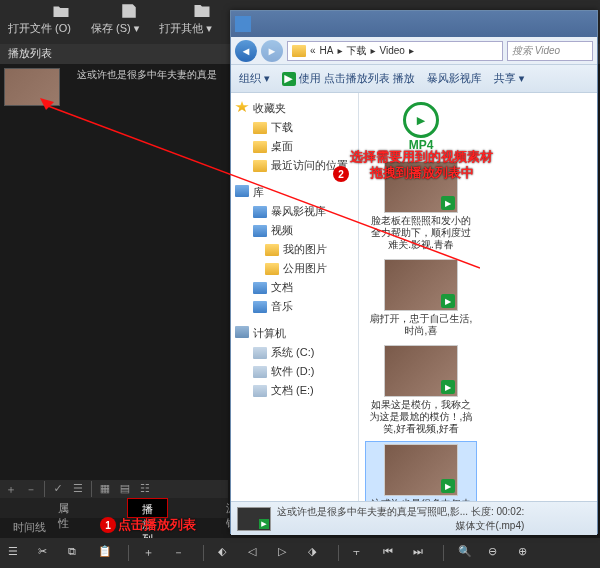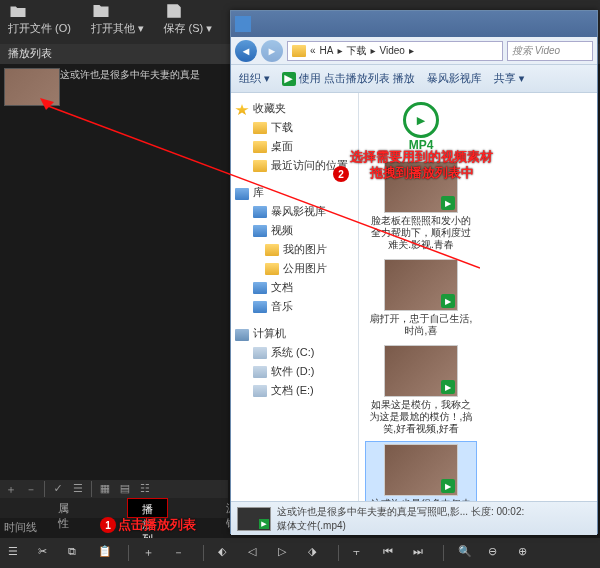--- a/index.html
+++ b/index.html
@@ -1,72 +1,72 @@
 <!DOCTYPE html>
 <html><head>
 <meta charset="utf-8">
 <style>
 * { margin:0; padding:0; box-sizing:border-box; font-family:"Microsoft YaHei",Arial,sans-serif; }
 body { width:600px; height:568px; background:#1a1a1a; color:#ccc; font-size:11px; position:relative; overflow:hidden; }
 
 
 .topbar { height:44px; background:#2a2a2a; display:flex; padding:2px 8px; gap:20px; }
-.topbar .tbtn { display:flex; flex-direction:column; align-items:flex-start; gap:1px; color:#ccc; cursor:pointer; }
+.topbar .tbtn { display:flex; flex-direction:column; align-items:flex-end; gap:1px; color:#ccc; cursor:pointer; }
 .topbar .ticon { width:20px; height:18px; }
 
 .playlist-header { height:20px; background:#333; padding:2px 8px; color:#ddd; font-size:11px; }
 .playlist-area { position:absolute; top:64px; left:0; width:228px; height:430px; background:#1a1a1a; }
-.playlist-item { display:flex; gap:0; padding:4px; }
+.playlist-item { display:flex; gap:17px; padding:4px; }
 .pthumb { width:56px; height:38px; background:linear-gradient(135deg,#8a6a5a,#9a7a6a); border:1px solid #555; }
 .pinfo { font-size:10px; color:#ccc; }
 
 .bottom-tabs-bar { position:absolute; top:480px; left:0; width:228px; height:18px; background:#2a2a2a; display:flex; gap:6px; padding:0 4px; align-items:center; }
 .bottom-tabs-bar .sicon { width:14px; height:14px; color:#999; cursor:pointer; text-align:center; }
 .tabs-row { position:absolute; top:498px; left:0; width:228px; height:20px; background:#222; display:flex; }
 .tabs-row .tab { padding:3px 14px; font-size:11px; color:#aaa; cursor:pointer;margin-left:44px; }
 .tabs-row .tab.active { background:#000; color:#fff; border:1px solid #c00; }
-.timeline-label { position:absolute; top:520px; left:4px; font-size:11px; color:#999; }
+.timeline-label { position:absolute; top:520px; left:13px; font-size:11px; color:#999; }
 .bottom-icons { position:absolute; top:538px; left:0; width:600px; height:30px; background:#2a2a2a; display:flex; align-items:center; gap:14px; padding:0 8px; }
 .bottom-icons .bicon { width:16px; height:16px; color:#ccc; cursor:pointer; }
 
 
 .explorer { position:absolute; top:10px; left:230px; width:368px; height:524px; background:#fff; border:1px solid #6b8aad; box-shadow:0 0 6px rgba(0,0,0,.5); }
 .ex-title { height:26px; background:linear-gradient(#5a7ba8,#4a6a98); display:flex; align-items:center; padding:0 4px; gap:4px; }
 .ex-title .wicon { width:16px; height:16px; }
 .ex-nav { height:28px; background:#e8eff7; border-bottom:1px solid #c0d0e0; display:flex; align-items:center; padding:0 4px; gap:4px; }
 .navbtn { width:22px; height:22px; border-radius:50%; background:linear-gradient(#5a9ad8,#2a6ab8); display:flex; align-items:center; justify-content:center; color:#fff; cursor:pointer; }
 .addr { flex:1; height:20px; background:#fff; border:1px solid #aac; display:flex; align-items:center; font-size:10px; padding:0 4px; color:#333; gap:4px; }
 .search-box { width:86px; height:20px; background:#fff; border:1px solid #aac; font-size:10px; padding:0 4px; font-style:italic; color:#888; display:flex; align-items:center; }
 .ex-toolbar { height:28px; background:linear-gradient(#e8f0f8,#d8e4f0); border-bottom:1px solid #c0d0e0; display:flex; align-items:center; gap:12px; padding:0 8px; font-size:11px; color:#2a4a7a; }
 .ex-toolbar .play-icon { width:14px; height:14px; background:#1a9a3a; border-radius:2px; display:inline-flex; align-items:center; justify-content:center; color:#fff; }
 
 .ex-body { display:flex; height:408px; }
 .ex-tree { width:128px; background:#fff; border-right:1px solid #d8e0e8; padding:6px 4px; font-size:11px; color:#333; overflow:hidden; }
 .tree-group { margin-bottom:8px; }
-.tree-title { display:flex; align-items:flex-end; gap:4px; padding:2px 0; }
+.tree-title { display:flex; align-items:flex-start; gap:4px; padding:2px 0; }
 .tree-item { display:flex; align-items:center; gap:4px; padding:2px 0 2px 18px; cursor:pointer; }
 .ficon { width:14px; height:12px; display:inline-block; }
 .fav-icon { background:linear-gradient(#ffd040,#e8a810); clip-path:polygon(50% 0,61% 35%,98% 35%,68% 57%,79% 91%,50% 70%,21% 91%,32% 57%,2% 35%,39% 35%); }
 .folder-icon { background:linear-gradient(#ffd870,#e8b030); border-radius:1px; }
 .lib-icon { background:linear-gradient(#7ab0e8,#4080c8); border-radius:1px; }
 .drive-icon { background:linear-gradient(#c8d8e8,#a0b8d0); border-radius:1px; }
 .comp-icon { background:linear-gradient(#98b8d8,#6890b8); border-radius:1px; }
 
 .ex-files { flex:1; padding:6px; overflow:hidden; position:relative; }
 .file-grid { display:flex; flex-wrap:wrap; gap:4px; }
 .file-item { width:112px; display:flex; flex-direction:column; align-items:center; padding:2px; cursor:pointer; }
 .file-item.selected { background:#cce4ff; border:1px solid #7ab4ff; }
 .fthumb { width:74px; height:52px; background:#222; border:1px solid #ccc; position:relative; margin-bottom:2px; display:flex; align-items:center; justify-content:center; }
 .fthumb .play-badge { position:absolute; bottom:2px; right:2px; width:14px; height:14px; background:#1a9a3a; border-radius:2px; color:#fff; font-size:8px; display:flex; align-items:center; justify-content:center; }
 .mp4-icon { width:60px; height:52px; display:flex; flex-direction:column; align-items:center; justify-content:center; }
 .mp4-circle { width:36px; height:36px; border:3px solid #1a9a3a; border-radius:50%; display:flex; align-items:center; justify-content:center; color:#1a9a3a; }
 .mp4-text { color:#1a9a3a; font-weight:bold; font-size:12px; }
 .fname { font-size:10px; color:#333; text-align:center; line-height:1.2; max-height:48px; overflow:hidden; }
 
-.ex-status { height:34px; background:linear-gradient(#e8f0f8,#d8e4f0); border-top:1px solid #c0d0e0; display:flex; align-items:center; padding:0 6px; gap:6px; font-size:10px; color:#444; }
+.ex-status { height:34px; background:linear-gradient(#e8f0f8,#d8e4f0); border-top:1px solid #c0d0e0; display:flex; align-items:center; padding:0 6px; gap:6px; font-size:10px; color:#444;text-align:right; }
 .sthumb { width:34px; height:24px; background:#333; border:1px solid #999; position:relative; }
 
 
 .anno-num { position:absolute; width:16px; height:16px; background:#d00; border-radius:50%; color:#fff; font-size:10px; font-weight:bold; display:flex; align-items:center; justify-content:center; z-index:100; }
 .anno-text { position:absolute; color:#f22; font-size:13px; font-weight:bold; z-index:100; text-shadow:0 0 2px #000; }
 .anno-arrow { position:absolute; z-index:90; pointer-events:none; }
 
 .sep { width:1px; height:16px; background:#555; }
 </style>
 </head>
@@ -74,29 +74,29 @@
 
 <div class="topbar">
   <div class="tbtn">
     <svg class="ticon" viewBox="0 0 24 24" fill="#ccc">
         <path d="M2 6h7l2 2h11v12H2z M4 10h18l-2 8H2z"></path>
       </svg>
     <span>打开文件 (O)</span>
   </div>
   <div class="tbtn">
     <svg class="ticon" viewBox="0 0 24 24" fill="#ccc">
+        <path d="M3 3h14l4 4v14H3z M6 4h10v5H6z M7 13h10v7H7z"></path>
+      </svg>
+    <span><span>保存 (S)</span> ▾</span>
+  </div>
+  <div class="tbtn">
+    <svg class="ticon" viewBox="0 0 24 24" fill="#ccc">
         <path d="M2 4h8l2 2h10v14H2z"></path>
       </svg>
     <span><span>打开其他</span> ▾</span>
-  </div>
-  <div class="tbtn">
-    <svg class="ticon" viewBox="0 0 24 24" fill="#ccc">
-        <path d="M3 3h14l4 4v14H3z M6 4h10v5H6z M7 13h10v7H7z"></path>
-      </svg>
-    <span><span>保存 (S)</span> ▾</span>
   </div>
 </div>
 
 <div class="playlist-header">播放列表</div>
 
 <div class="playlist-area">
   <div class="playlist-item">
     <div class="pthumb"></div>
     <div class="pinfo">
       <div>这或许也是很多中年夫妻的真是</div>

